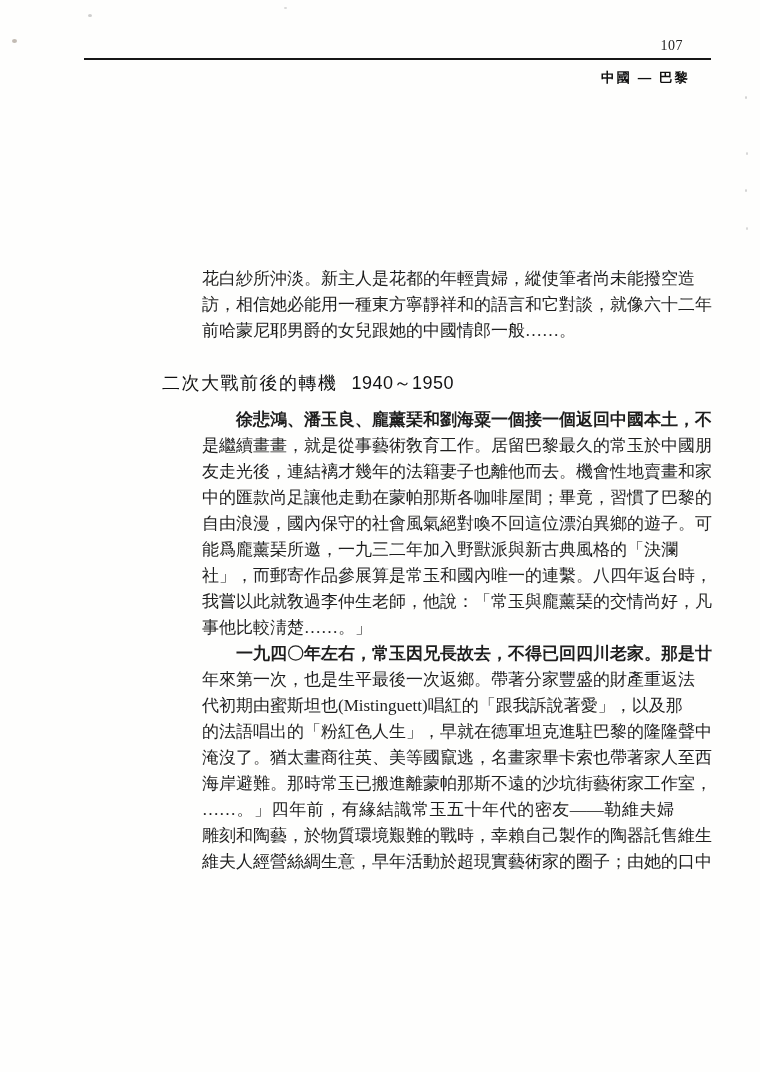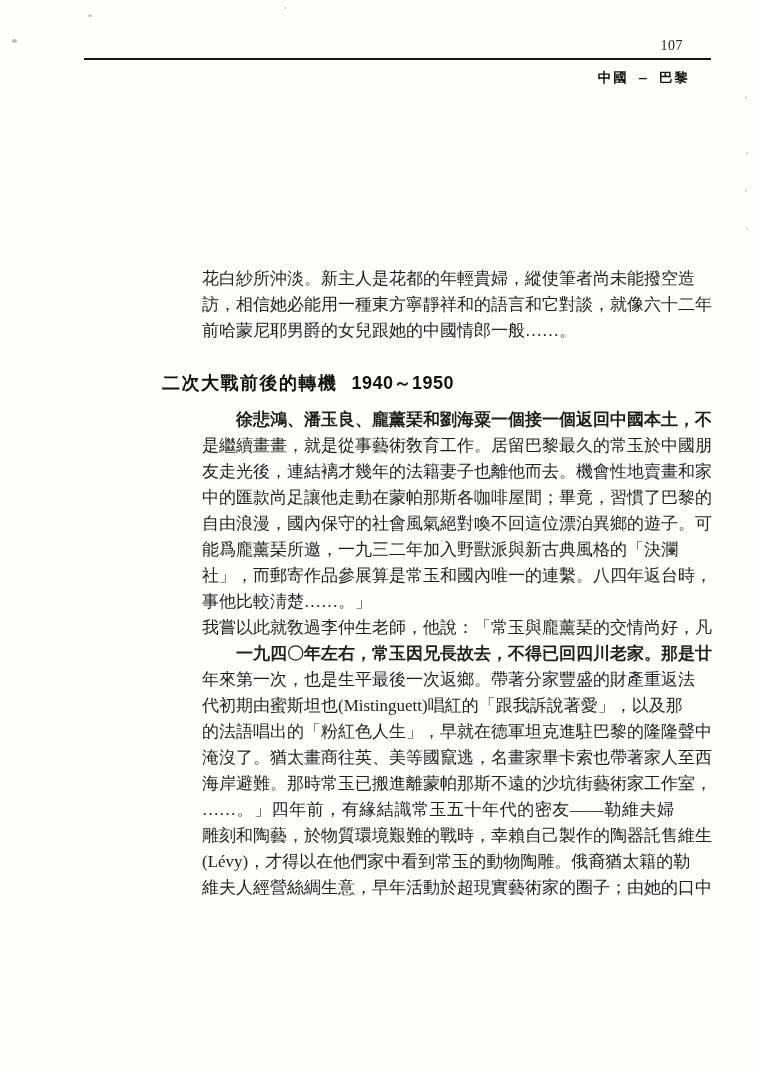--- a/index.html
+++ b/index.html
@@ -13,39 +13,39 @@
     position:absolute;top:38px;right:77px;
     font-size:14px;color:#1d1d1d;letter-spacing:.5px;
   }
   .rule{
     position:absolute;top:58px;left:84px;width:627px;height:2px;
     background:#171717;
   }
   .running-head{
     position:absolute;top:69px;right:70px;
     font-size:13.5px;font-weight:bold;color:#101010;
-    font-family:Liberation Mono, monospace;
+    font-family:Liberation Sans, sans-serif;
     letter-spacing:2px;white-space:nowrap;
   }
   .body-block{
     position:absolute;left:162px;top:266px;width:512px;
     font-size:17px;line-height:26px;color:#1e1e1e;
   }
   .line{
     text-align:justify;
     text-align-last:justify;
     white-space:nowrap;
     height:26px;overflow:visible;margin-left:40px;
   }
   .line.short{text-align-last:left;}
   .line.indent{padding-left:34px;font-weight:bold;}
   .section-heading{
     margin:26px 0 12px 0;height:25px;
     font-family:"Liberation Sans","DejaVu Sans",sans-serif;
-    font-size:18px;font-weight:bold;color:#111;
+    font-size:18px;font-weight:normal;color:#111;
     letter-spacing:1.5px;white-space:nowrap;
   }
   .section-heading .years{margin-left:14px;letter-spacing:.5px;}
   .speck{position:absolute;border-radius:50%;}
   .s1{left:88px;top:14px;width:4px;height:3px;background:#b9b9b9;opacity:.7;}
   .s2{left:284px;top:7px;width:3px;height:2px;background:#c8c8c8;opacity:.7;}
   .s3{left:12px;top:39px;width:5px;height:4px;background:#9a8d82;opacity:.6;}
   .s4{left:745px;top:96px;width:2px;height:3px;background:#d2d2d2;}
   .s5{left:746px;top:152px;width:2px;height:3px;background:#d5d5d5;}
   .s6{left:745px;top:189px;width:2px;height:3px;background:#d2d2d2;}
@@ -70,32 +70,31 @@
       <span>二次大戰前後的轉機</span><span class="years">1940～1950</span>
     </div>
 
     <div class="line indent">徐悲鴻、潘玉良、龐薰琹和劉海粟一個接一個返回中國本土，不</div>
     <div class="line">是繼續畫畫，就是從事藝術敎育工作。居留巴黎最久的常玉於中國朋</div>
     <div class="line">友走光後，連結褵才幾年的法籍妻子也離他而去。機會性地賣畫和家</div>
     <div class="line">中的匯款尚足讓他走動在蒙帕那斯各咖啡屋間；畢竟，習慣了巴黎的</div>
     <div class="line">自由浪漫，國內保守的社會風氣絕對喚不回這位漂泊異鄉的遊子。可</div>
     <div class="line">能爲龐薰琹所邀，一九三二年加入野獸派與新古典風格的「決瀾</div>
     <div class="line">社」，而郵寄作品參展算是常玉和國內唯一的連繫。八四年返台時，</div>
+    <div class="line">我嘗以此就敎過李仲生老師，他說：「常玉與龐薰琹的交情尚好，凡</div>
     <div class="line short">事他比較淸楚……。」</div>
-    <div class="line">我嘗以此就敎過李仲生老師，他說：「常玉與龐薰琹的交情尚好，凡</div>
 
     <div class="line indent">一九四〇年左右，常玉因兄長故去，不得已回四川老家。那是廿</div>
     <div class="line">年來第一次，也是生平最後一次返鄉。帶著分家豐盛的財產重返法</div>
     <div class="line">代初期由蜜斯坦也(Mistinguett)唱紅的「跟我訴說著愛」，以及那</div>
     <div class="line">的法語唱出的「粉紅色人生」，早就在德軍坦克進駐巴黎的隆隆聲中</div>
     <div class="line">淹沒了。猶太畫商往英、美等國竄逃，名畫家畢卡索也帶著家人至西</div>
     <div class="line">海岸避難。那時常玉已搬進離蒙帕那斯不遠的沙坑街藝術家工作室，</div>
     <div class="line">……。」四年前，有緣結識常玉五十年代的密友——勒維夫婦</div>
     <div class="line">雕刻和陶藝，於物質環境艱難的戰時，幸賴自己製作的陶器託售維生</div>
-    <div class="line">(Lévy)，才得以在他們家中看到常玉的動物陶雕。俄裔猶太籍的勒</div>
     <div class="line">維夫人經營絲綢生意，早年活動於超現實藝術家的圈子；由她的口中</div>
 
   </div>
 
   <div class="speck s1"></div>
   <div class="speck s2"></div>
   <div class="speck s3"></div>
   <div class="speck s4"></div>
   <div class="speck s5"></div>
   <div class="speck s6"></div>

